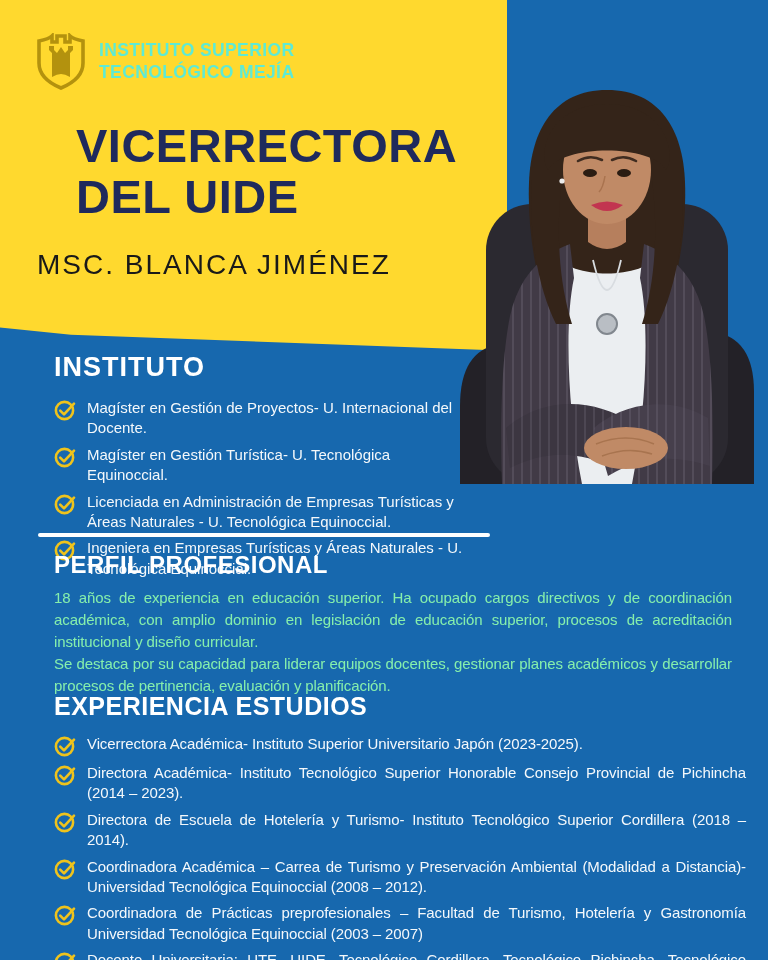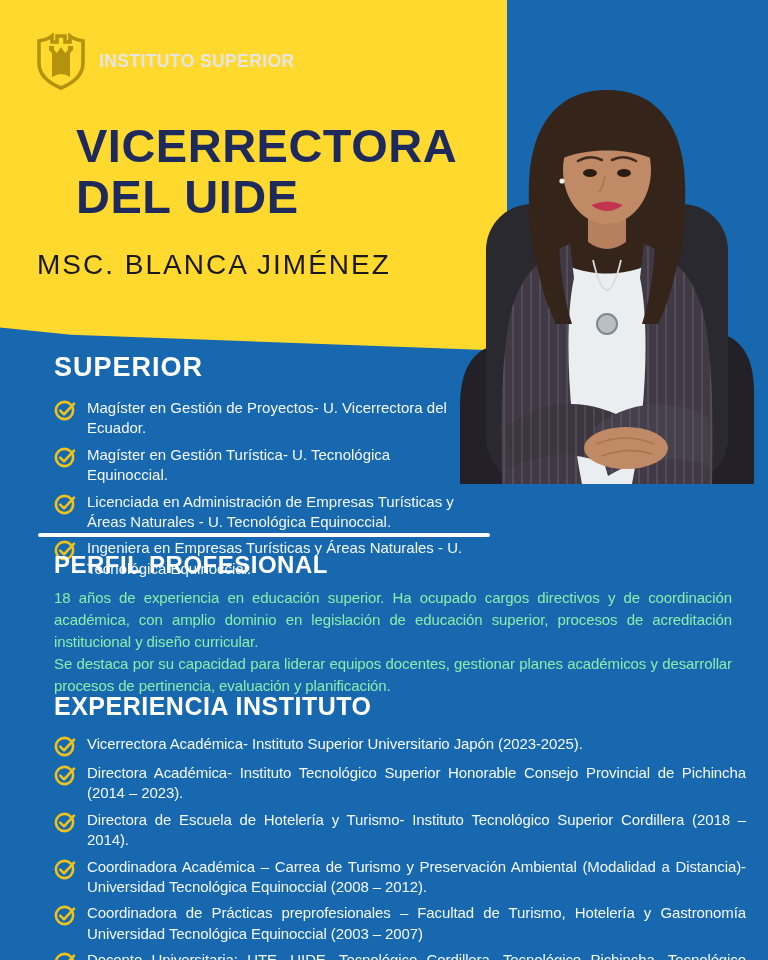--- a/index.html
+++ b/index.html
@@ -13,21 +13,21 @@
   .yellow-shape{
     position:absolute; top:0; left:0; width:507px; height:358px;
     background:#FFD92E;
     clip-path:polygon(0 0, 100% 0, 100% 98%, 14% 93.5%, 0 91.5%);
   }
   .logo-row{
     position:absolute; top:33px; left:34px;
     display:flex; align-items:center; gap:11px;
   }
   .logo-text{
-    color:#e5e5e5; font-weight:bold; font-size:17.5px; line-height:1.25;
+    color:#5eead4; font-weight:bold; font-size:17.5px; line-height:1.25;
     letter-spacing:.4px;
   }
   .title{
     position:absolute; top:121px; left:36px;
     color:#1F2A5C; font-weight:800; font-size:47px; line-height:1.08;
     letter-spacing:.5px;
     margin-left:40px;
   }
   .person-name{
     position:absolute; top:249px; left:37px;
@@ -70,20 +70,21 @@
 
   <div class="yellow-shape"></div>
 
   <header class="logo-row">
     <svg width="54" height="58" viewBox="0 0 54 58">
       <path d="M5 8 Q15 6 18 3 L18 9 H23 V3 H31 V9 H36 V3 Q39 6 49 8 L49 30 Q49 46 27 55 Q5 46 5 30 Z" fill="none" stroke="#B3920E" stroke-width="3.6"></path>
       <path d="M18 44 V20 L15 17 V13 H20 V17 L23 20 L27 14 L31 20 L34 17 V13 H39 V17 L36 20 V44 Q31 41 27 41 Q23 41 18 44 Z" fill="#B3920E"></path>
     </svg>
     <div class="logo-text">
       <div>INSTITUTO SUPERIOR</div>
+      <div>TECNOLÓGICO MEJÍA</div>
     </div>
   </header>
 
   <h1 class="title">
     <span>VICERRECTORA</span><br>
     <span>DEL UIDE</span>
   </h1>
 
   <div class="person-name">MSC. BLANCA JIMÉNEZ</div>
 
@@ -131,29 +132,29 @@
       <path d="M166 76 Q178 70 190 77" fill="none" stroke="#3F2C20" stroke-width="2.6" stroke-linecap="round"></path>
       <ellipse cx="144" cy="89" rx="7" ry="4" fill="#2A1C12"></ellipse>
       <ellipse cx="178" cy="89" rx="7" ry="4" fill="#2A1C12"></ellipse>
       <path d="M159 92 Q157 104 153 108" fill="none" stroke="#A9734F" stroke-width="1.5"></path>
       <path d="M145 121 Q161 114 177 121 Q161 133 145 121 Z" fill="#C23550"></path>
       <circle cx="116" cy="97" r="2.6" fill="#ECECEC"></circle>
     </svg>
   </div>
 
   <section class="estudios">
-    <h2 class="section-h">SUPERIOR</h2>
+    <h2 class="section-h">INSTITUTO</h2>
     <ul class="check-list">
 
         <li>
           <svg class="ck" width="22" height="22" viewBox="0 0 22 22">
             <circle cx="10.5" cy="11.5" r="8.6" fill="none" stroke="#EFC31C" stroke-width="2.6"></circle>
             <path d="M6.2 11.6 L10 15.4 L20 4.6" fill="none" stroke="#EFC31C" stroke-width="2.6" stroke-linecap="round" stroke-linejoin="round"></path>
           </svg>
-          <span>Magíster en Gestión de Proyectos- U. Vicerrectora del Ecuador.</span>
+          <span>Magíster en Gestión de Proyectos- U. Internacional del Docente.</span>
         </li>
 
         <li>
           <svg class="ck" width="22" height="22" viewBox="0 0 22 22">
             <circle cx="10.5" cy="11.5" r="8.6" fill="none" stroke="#EFC31C" stroke-width="2.6"></circle>
             <path d="M6.2 11.6 L10 15.4 L20 4.6" fill="none" stroke="#EFC31C" stroke-width="2.6" stroke-linecap="round" stroke-linejoin="round"></path>
           </svg>
           <span>Magíster en Gestión Turística- U. Tecnológica Equinoccial.</span>
         </li>
 
@@ -177,21 +178,21 @@
 
   <div class="divider"></div>
 
   <section class="perfil">
     <h2 class="section-h">PERFIL PROFESIONAL</h2>
     <p>18 años de experiencia en educación superior. Ha ocupado cargos directivos y de coordinación académica, con amplio dominio en legislación de educación superior, procesos de acreditación institucional y diseño curricular.</p>
     <p>Se destaca por su capacidad para liderar equipos docentes, gestionar planes académicos y desarrollar procesos de pertinencia, evaluación y planificación.</p>
   </section>
 
   <section class="experiencia">
-    <h2 class="section-h">EXPERIENCIA INSTITUTO</h2>
+    <h2 class="section-h">EXPERIENCIA ESTUDIOS</h2>
     <ul class="check-list">
 
         <li>
           <svg class="ck" width="22" height="22" viewBox="0 0 22 22">
             <circle cx="10.5" cy="11.5" r="8.6" fill="none" stroke="#EFC31C" stroke-width="2.6"></circle>
             <path d="M6.2 11.6 L10 15.4 L20 4.6" fill="none" stroke="#EFC31C" stroke-width="2.6" stroke-linecap="round" stroke-linejoin="round"></path>
           </svg>
           <span>Vicerrectora Académica- Instituto Superior Universitario Japón (2023-2025).</span>
         </li>
 

